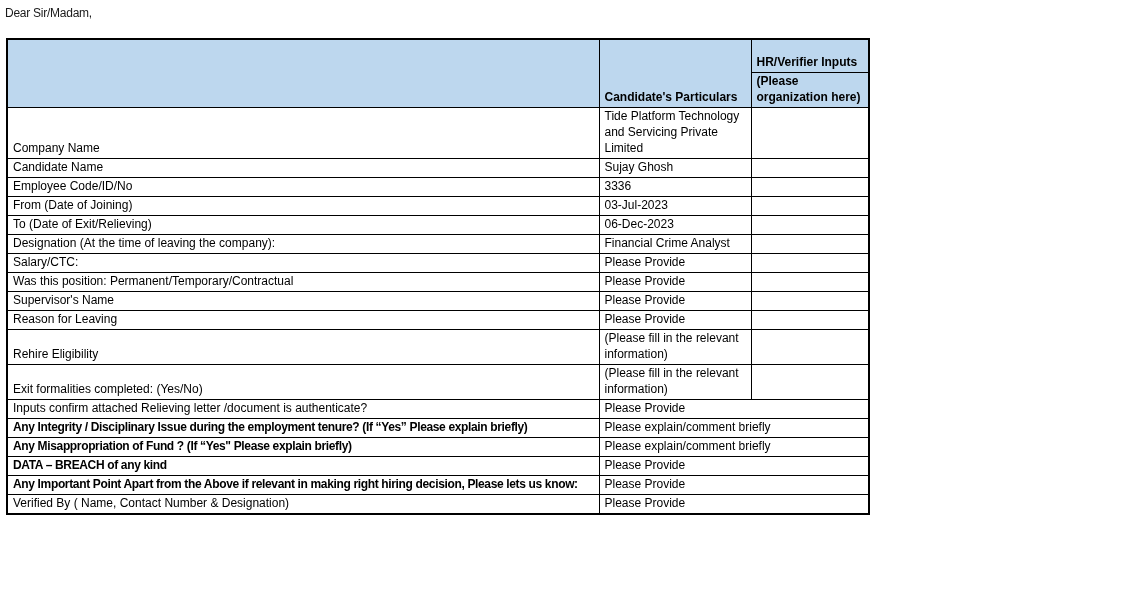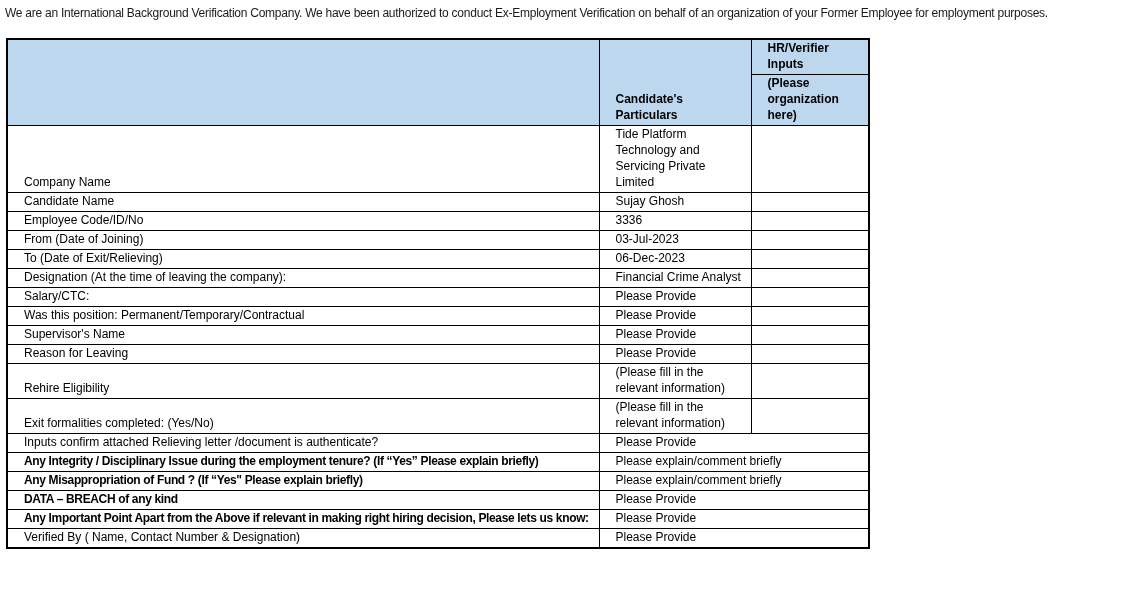--- a/index.html
+++ b/index.html
@@ -2,38 +2,38 @@
 <html style="--hdr-bg: #BDD7EE; --bd: #000000; --txt: #000000;"><head>
 <meta charset="utf-8">
 <style>
   :root { --hdr-bg:#BDD7EE; --bd:#000000; --txt:#000000; }
   * { box-sizing: border-box; }
   body { margin:0; background:#ffffff; font-family:"Liberation Sans", sans-serif; color:#1a1a1a; }
   .page { width:1145px; height:607px; padding:5px 0 0 5px; overflow:hidden; }
   .intro p { margin:0 0 16px 0; font-size:12px; line-height:16px; letter-spacing:-0.25px; white-space:nowrap; }
   .intro b { font-weight:bold; }
   table.vtable { border-collapse:collapse; table-layout:fixed; width:862px; margin:17px 0 0 1px; border:2px solid var(--bd); }
-  table.vtable td { border:1px solid var(--bd); font-size:12px; line-height:16px; vertical-align:bottom; padding:0 6px 2px 16px; color:var(--txt); overflow:hidden; }
+  table.vtable td { border:1px solid var(--bd); font-size:12px; line-height:16px; vertical-align:bottom; padding:0 6px 2px 5px; color:var(--txt); overflow:hidden; }
   td.hdr { background:var(--hdr-bg); font-weight:bold; }
   td.hdr-blank { }
   td.hdr-cand { vertical-align:bottom; }
   td.hdr-top { vertical-align:top; height:33px; padding-top:2px; padding-right:16px; }
   td.hdr-bottom { vertical-align:bottom; height:32px; padding-right:2px; }
   tbody td { height:17px;margin-left:44px; }
   td.label { white-space:nowrap; }
   td.label.bold { font-weight:bold; letter-spacing:-0.35px; }
   td.value { }
   td.input-cell { background:#ffffff; }
 </style>
 </head>
 <body>
 
 <div class="page">
   <div class="intro">
-    <p>We are an International Background Verification Company. We have been authorized to conduct Ex-Employment Verification on behalf of an organization of your Former Employee for employment purposes.</p>
+    <p>Dear Sir/Madam,</p>
   </div>
 
   <table class="vtable">
     <colgroup>
       <col style="width:592px">
       <col style="width:152px">
       <col style="width:118px">
     </colgroup>
     <thead>
       <tr>

